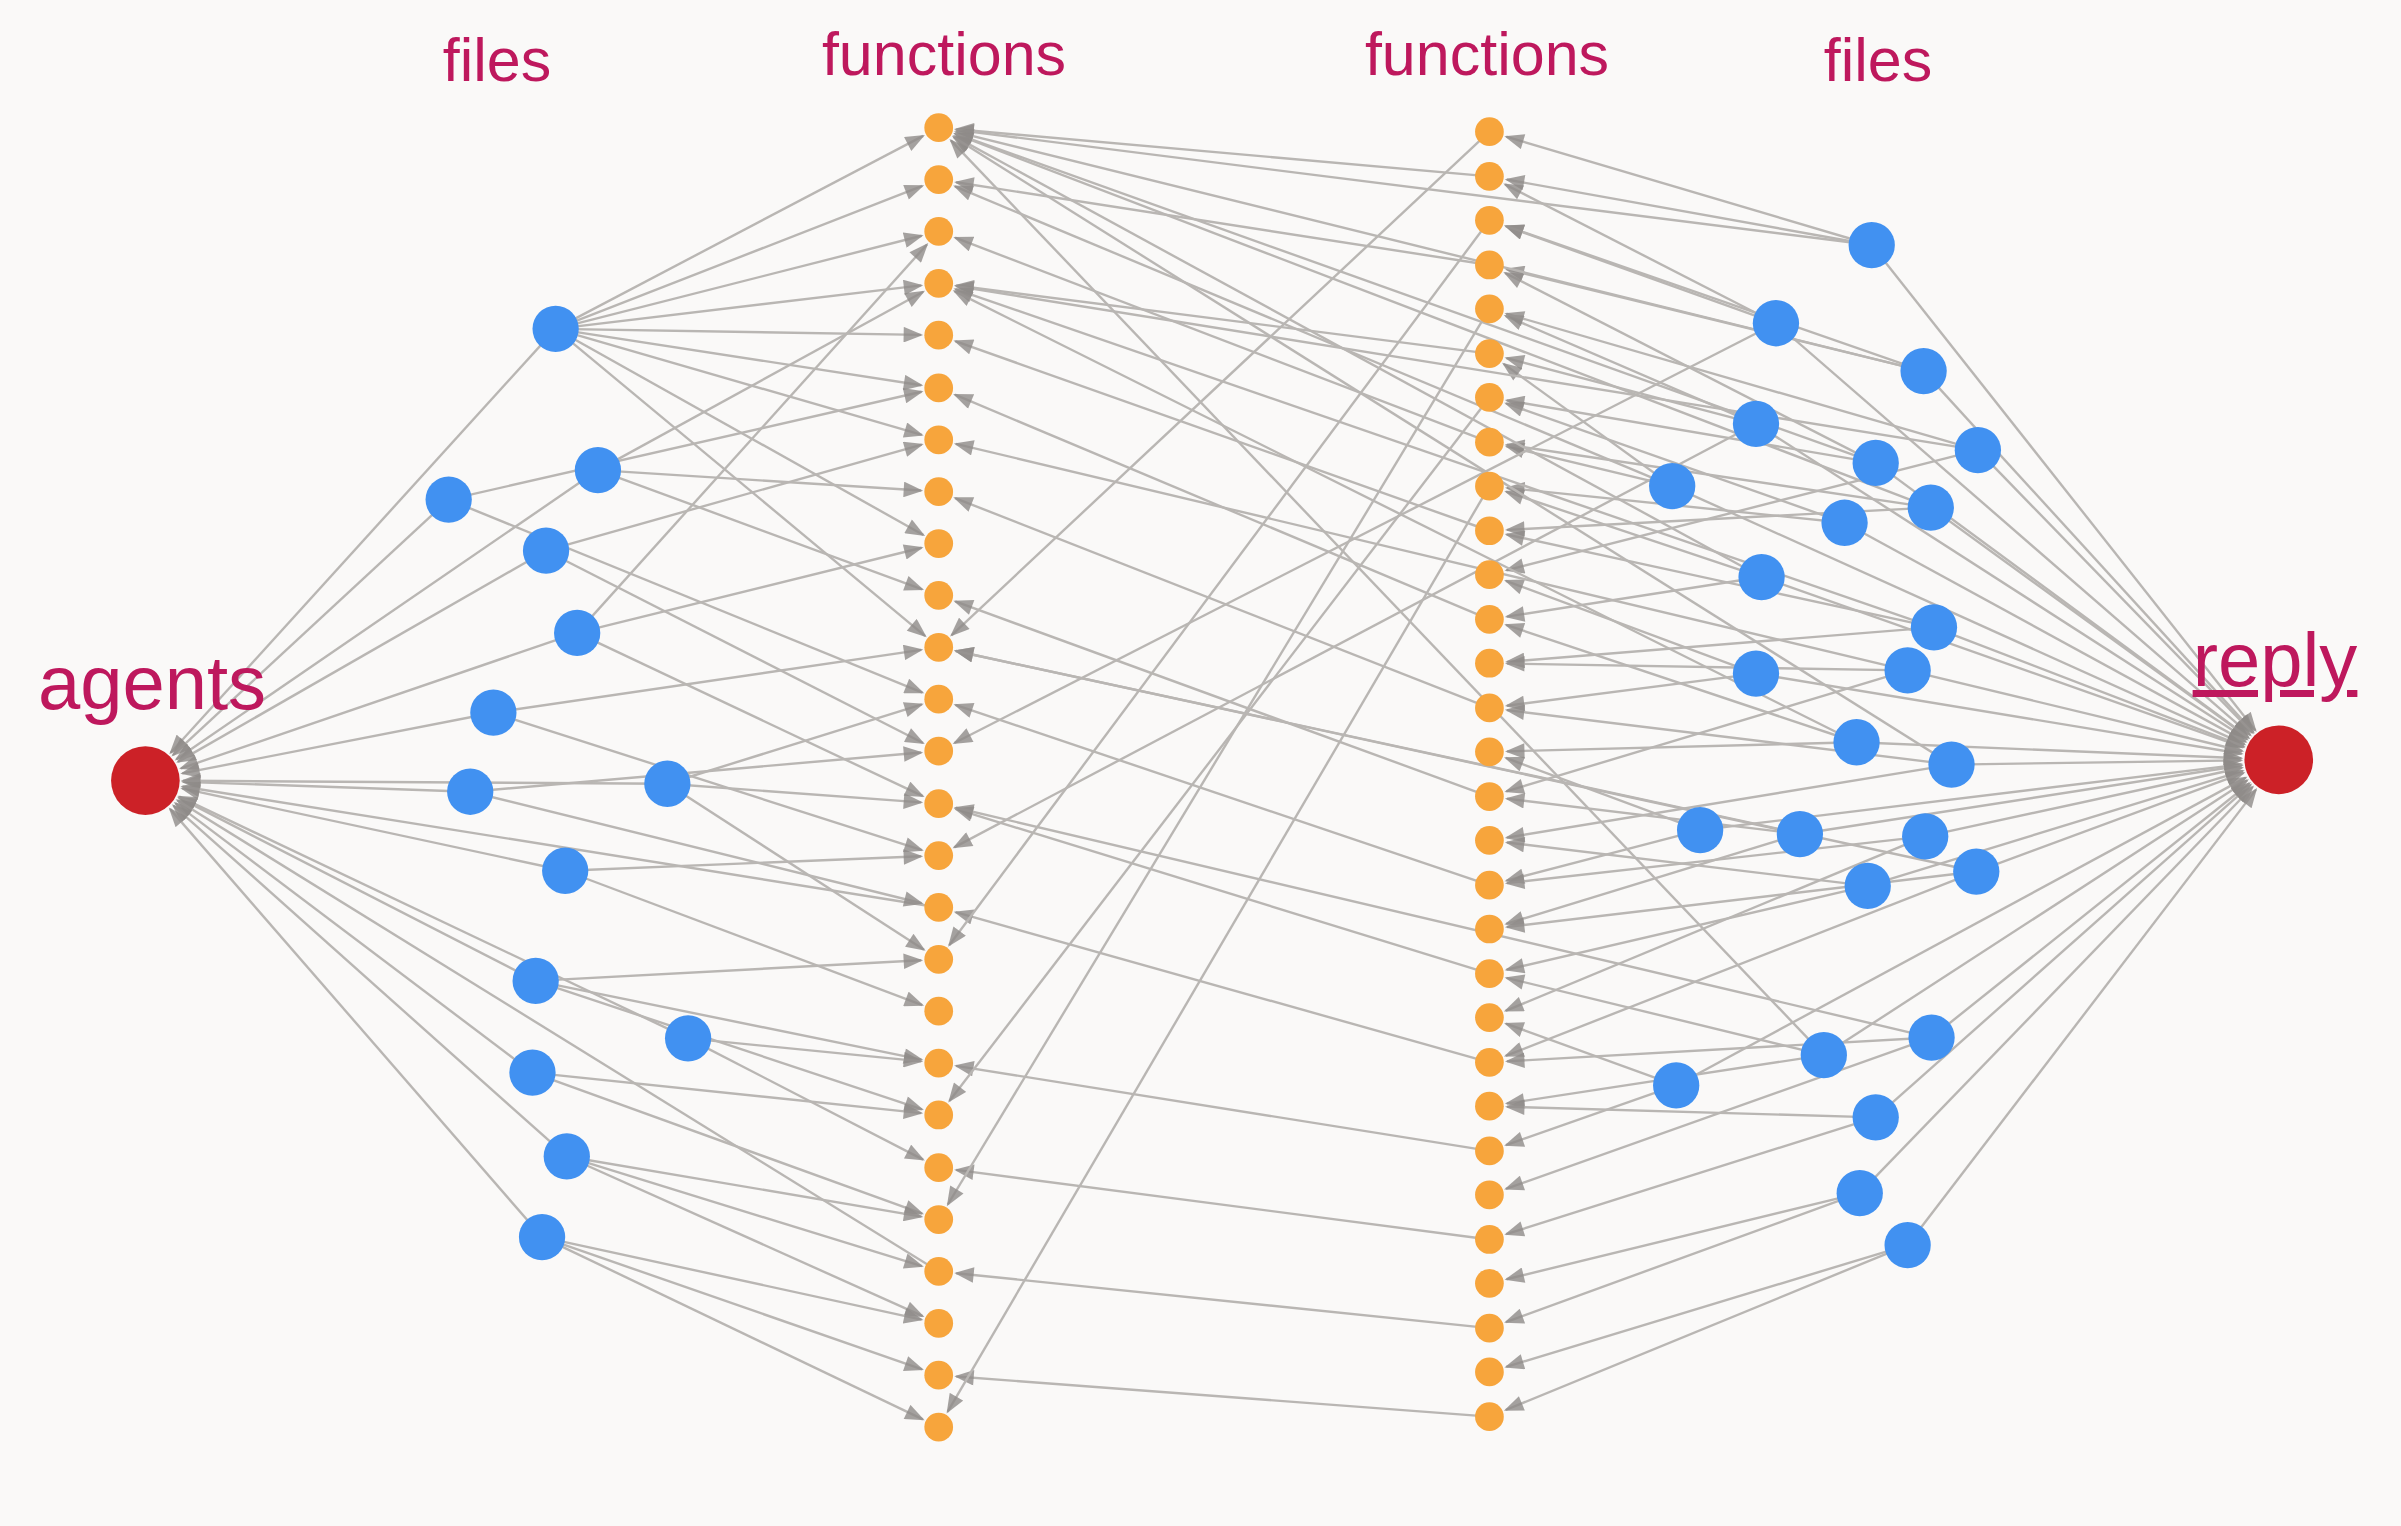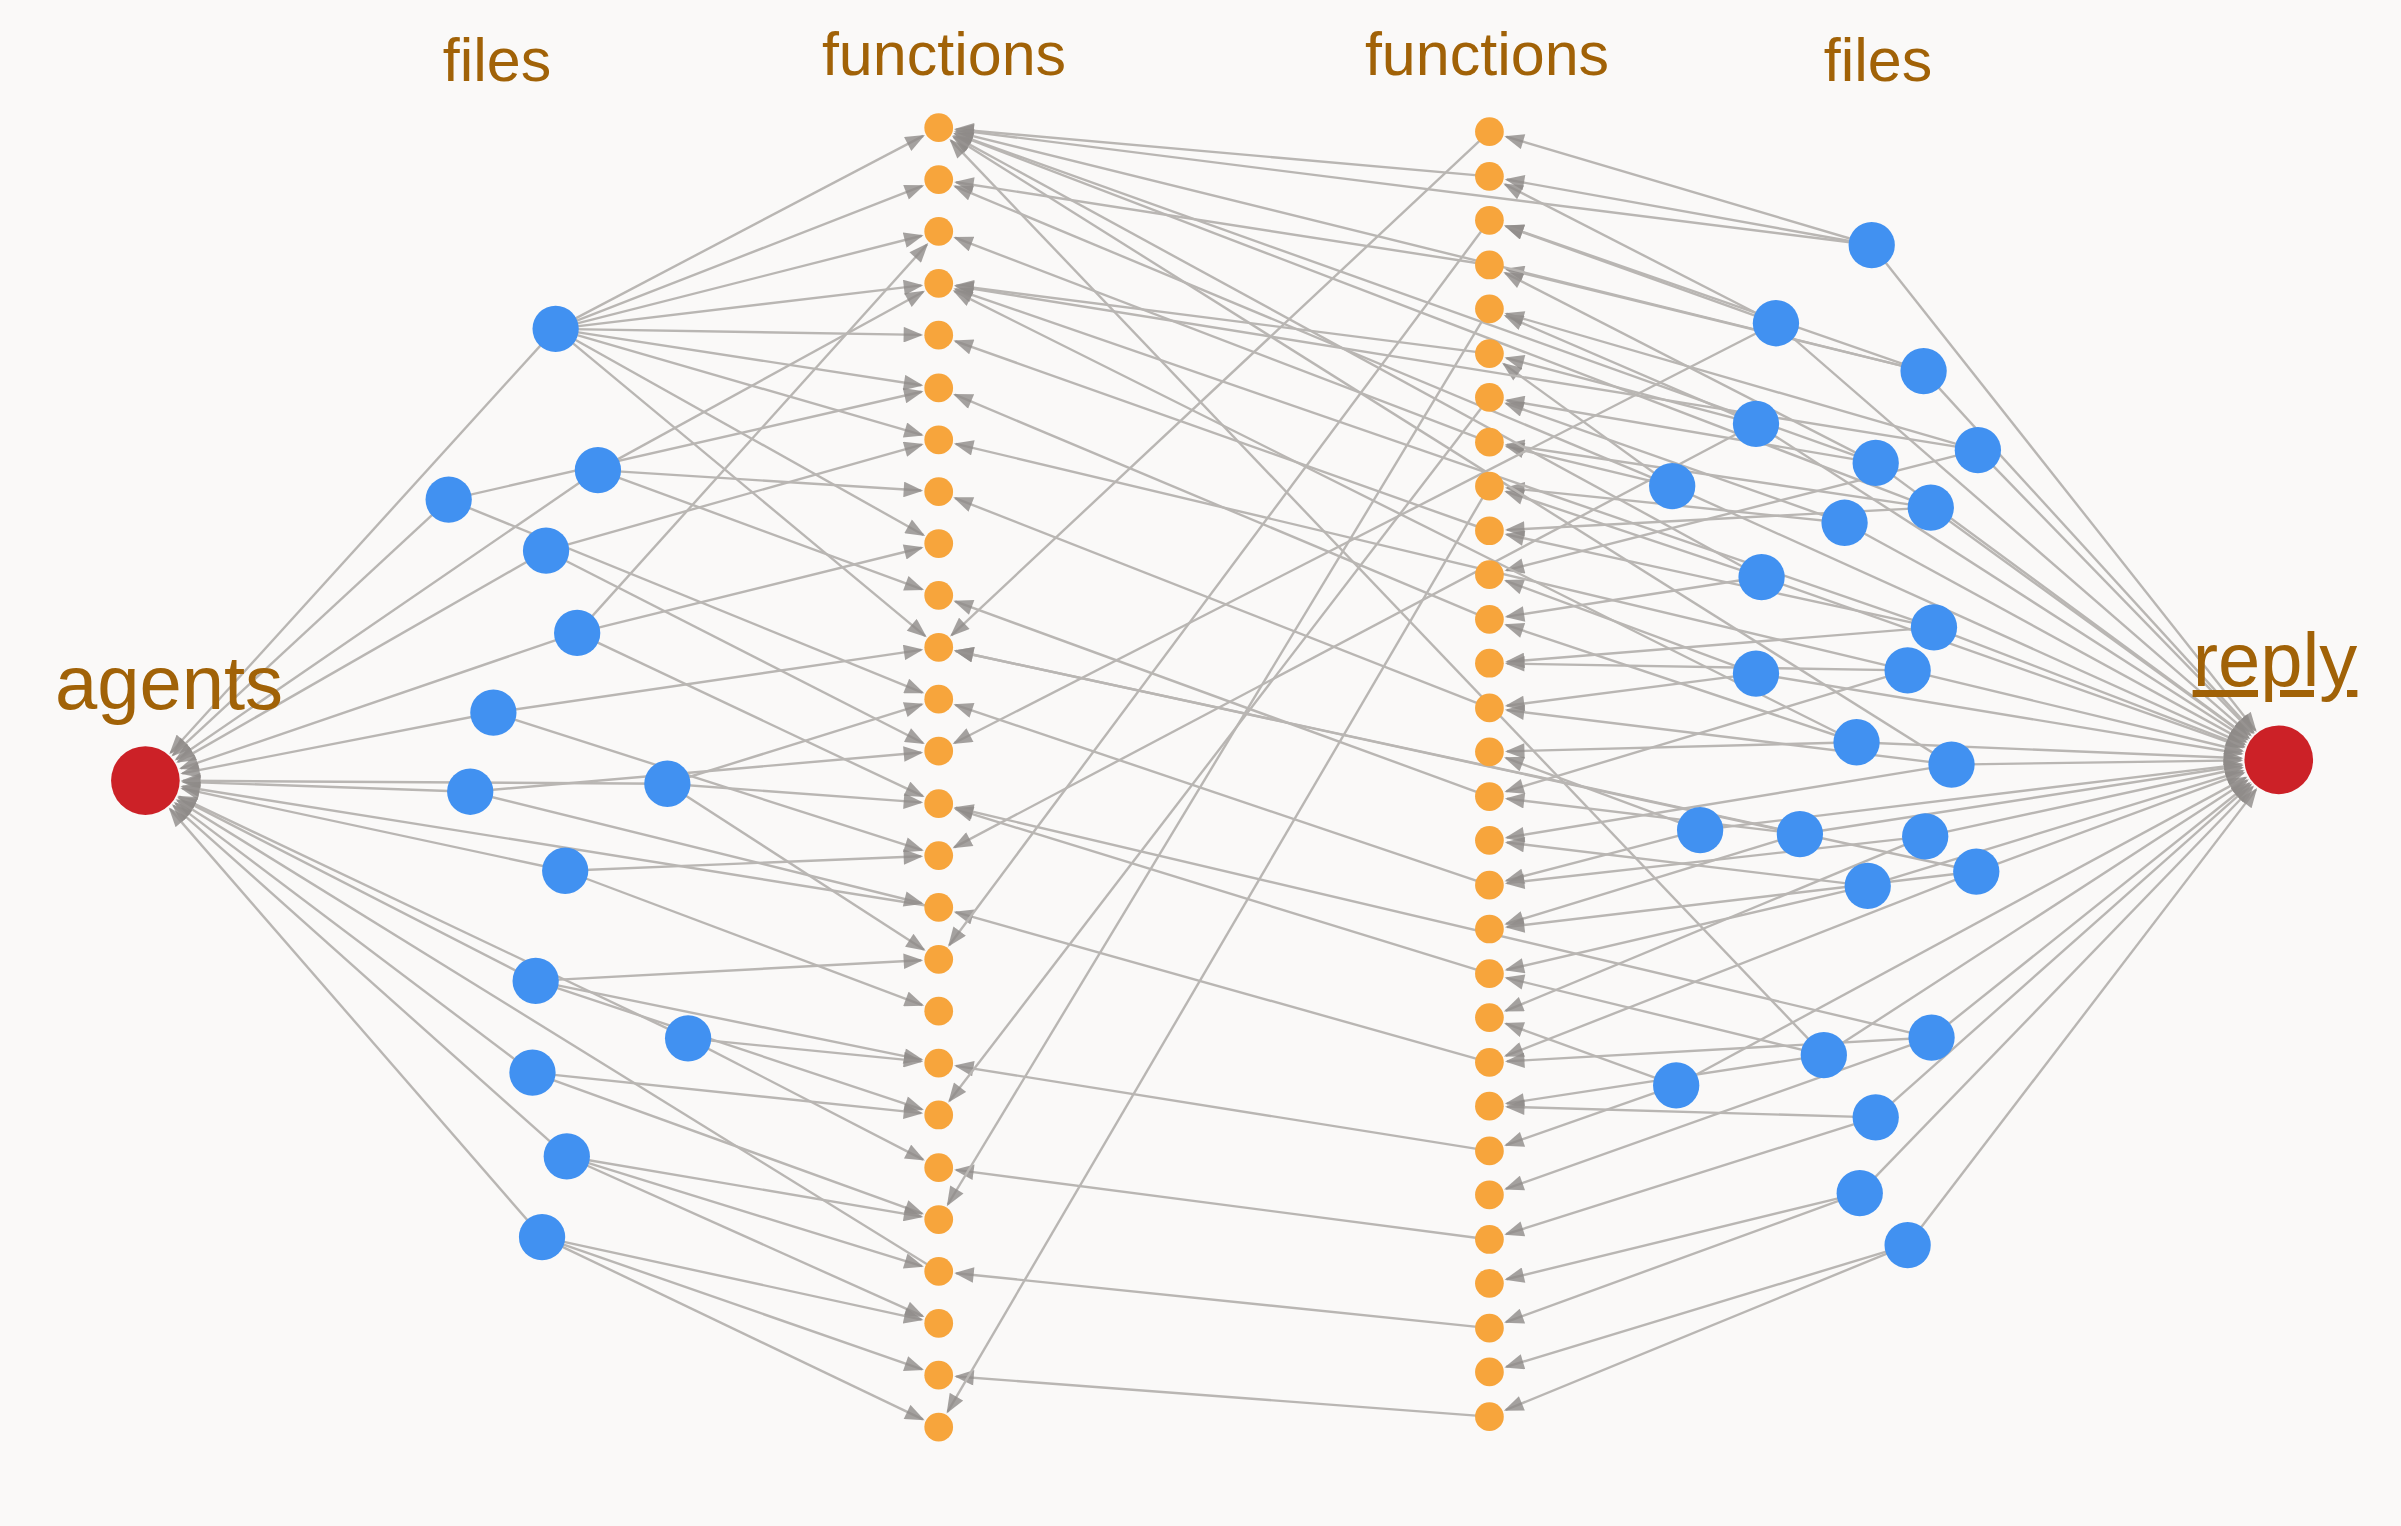--- a/index.html
+++ b/index.html
@@ -1,20 +1,20 @@
 <!DOCTYPE html>
 <html style="font-size:12.8px"><head>
 <meta charset="utf-8">
 <style>
   html,body{margin:0;padding:0;}
   body{width:2401px;height:1526px;background:#FAF9F8;overflow:hidden;
        font-family:"Liberation Sans",sans-serif;}
   #stage{position:relative;width:2401px;height:1526px;background:#FAF9F8;}
   #graph{position:absolute;left:0;top:0;width:100%;height:100%;}
-  .lbl{position:absolute;transform:translate(-50%,-50%);color:#a16207;
+  .lbl{position:absolute;transform:translate(-50%,-50%);color:#be185d;
        white-space:nowrap;font-family:"Liberation Sans",sans-serif;line-height:1;}
 </style>
 </head>
 <body>
 
 <div id="stage">
   <svg id="graph" viewBox="0 0 3008 1912">
       <defs>
         <marker id="arrow" viewBox="0 0 10 8" refX="9" refY="4" markerWidth="8.5" markerHeight="6.5" orient="auto" markerUnits="strokeWidth">
        <path d="M0,0 L10,4 L0,8 Z" fill="#8E8B88" fill-opacity="0.8"></path>
@@ -289,20 +289,20 @@
         <circle cx="1866" cy="1442" r="18" fill="#F7A53C"></circle>
         <circle cx="1866" cy="1497" r="18" fill="#F7A53C"></circle>
         <circle cx="1866" cy="1553" r="18" fill="#F7A53C"></circle>
         <circle cx="1866" cy="1608" r="18" fill="#F7A53C"></circle>
         <circle cx="1866" cy="1664" r="18" fill="#F7A53C"></circle>
         <circle cx="1866" cy="1719" r="18" fill="#F7A53C"></circle>
         <circle cx="1866" cy="1775" r="18" fill="#F7A53C"></circle>
       </g>
     </svg>
 
-  <div class="lbl" style="left: 152px; top: 683px; font-size: 76px; margin-left: 17px;">agents</div>
+  <div class="lbl" style="left: 152px; top: 683px; font-size: 76px;">agents</div>
   <div class="lbl" style="left: 2275px; top: 660px; font-size: 76px; text-decoration: underline;">reply</div>
   <div class="lbl" style="left: 497px; top: 60px; font-size: 61px;">files</div>
   <div class="lbl" style="left: 944px; top: 54px; font-size: 61px;">functions</div>
   <div class="lbl" style="left: 1487px; top: 54px; font-size: 61px;">functions</div>
   <div class="lbl" style="left: 1878px; top: 60px; font-size: 61px;">files</div>
 </div>
 
 
 </body></html>

